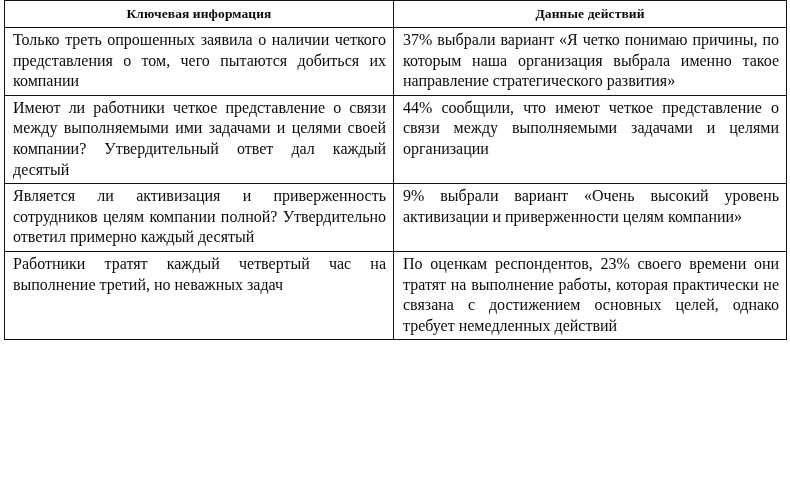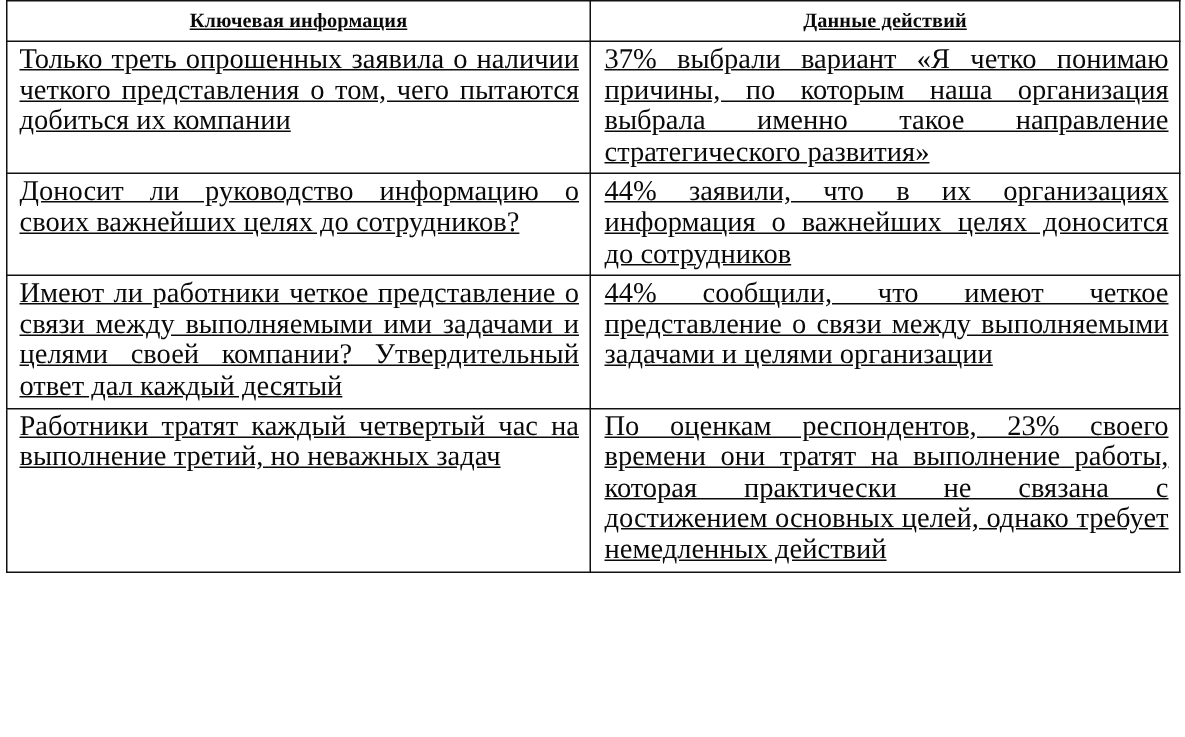--- a/index.html
+++ b/index.html
@@ -14,21 +14,20 @@
     overflow: hidden;
     font-family: "Liberation Serif", "DejaVu Serif", serif;
     color: #0a0a0a;
   }
   .page {
     position: relative;
     width: 790px;
     height: 480px;
     box-sizing: border-box;
     padding: 0 4px;
-    text-decoration: underline;
   }
   table.info-table {
     width: 782px;
     border-collapse: collapse;
     table-layout: fixed;
     margin: 0;
   }
   table.info-table col.col-key { width: 389px; }
   table.info-table col.col-val { width: 393px; }
 
@@ -40,21 +39,21 @@
   }
   table.info-table thead th {
     text-align: center;
     font-weight: bold;
     font-size: 13.5px;
     line-height: 17px;
     padding: 4px 6px 5px 6px;
     letter-spacing: 0.1px;
   }
   table.info-table tbody td {
-    font-size: 19px;
+    font-size: 16px;
     line-height: 20.6px;
     padding: 2px 7px 3px 8px;
     text-align: justify;
     text-justify: inter-word;
     hyphens: manual;
   }
   table.info-table tbody td.val {
     padding-left: 9px;
     padding-right: 7px;
   }
@@ -73,26 +72,26 @@
         <th>Ключевая информация</th>
         <th>Данные действий</th>
       </tr>
     </thead>
     <tbody>
       <tr>
         <td class="key">Только треть опрошенных заявила о наличии четкого представления о том, чего пытаются добиться их компании</td>
         <td class="val">37% выбрали вариант «Я четко понимаю причины, по которым наша организация выбрала именно такое направление стратегического развития»</td>
       </tr>
       <tr>
-        <td class="key">Доносит ли руководство информацию о своих важнейших целях до сотрудников?</td>
-        <td class="val">44% заявили, что в их организациях информация о важнейших целях доносится до сотрудников</td>
+        <td class="key">Имеют ли работники четкое представление о связи между выполняемыми ими задачами и целями своей компании? Утвердительный ответ дал каждый десятый</td>
+        <td class="val">44% сообщили, что имеют четкое представление о связи между выполняемыми задачами и целями организации</td>
       </tr>
       <tr>
-        <td class="key">Имеют ли работники четкое представление о связи между выполняемыми ими задачами и целями своей компании? Утвердительный ответ дал каждый десятый</td>
-        <td class="val">44% сообщили, что имеют четкое представление о связи между выполняемыми задачами и целями организации</td>
+        <td class="key">Является ли активизация и приверженность сотрудников целям компании полной? Утвердительно ответил примерно каждый десятый</td>
+        <td class="val">9% выбрали вариант «Очень высокий уровень активизации и приверженности целям компании»</td>
       </tr>
       <tr>
         <td class="key">Работники тратят каждый четвертый час на выполнение третий, но неважных задач</td>
         <td class="val">По оценкам респондентов, 23% своего времени они тратят на выполнение работы, которая практически не связана с достижением основных целей, однако требует немедленных действий</td>
       </tr>
     </tbody>
   </table>
 </div>
 
 </body></html>

